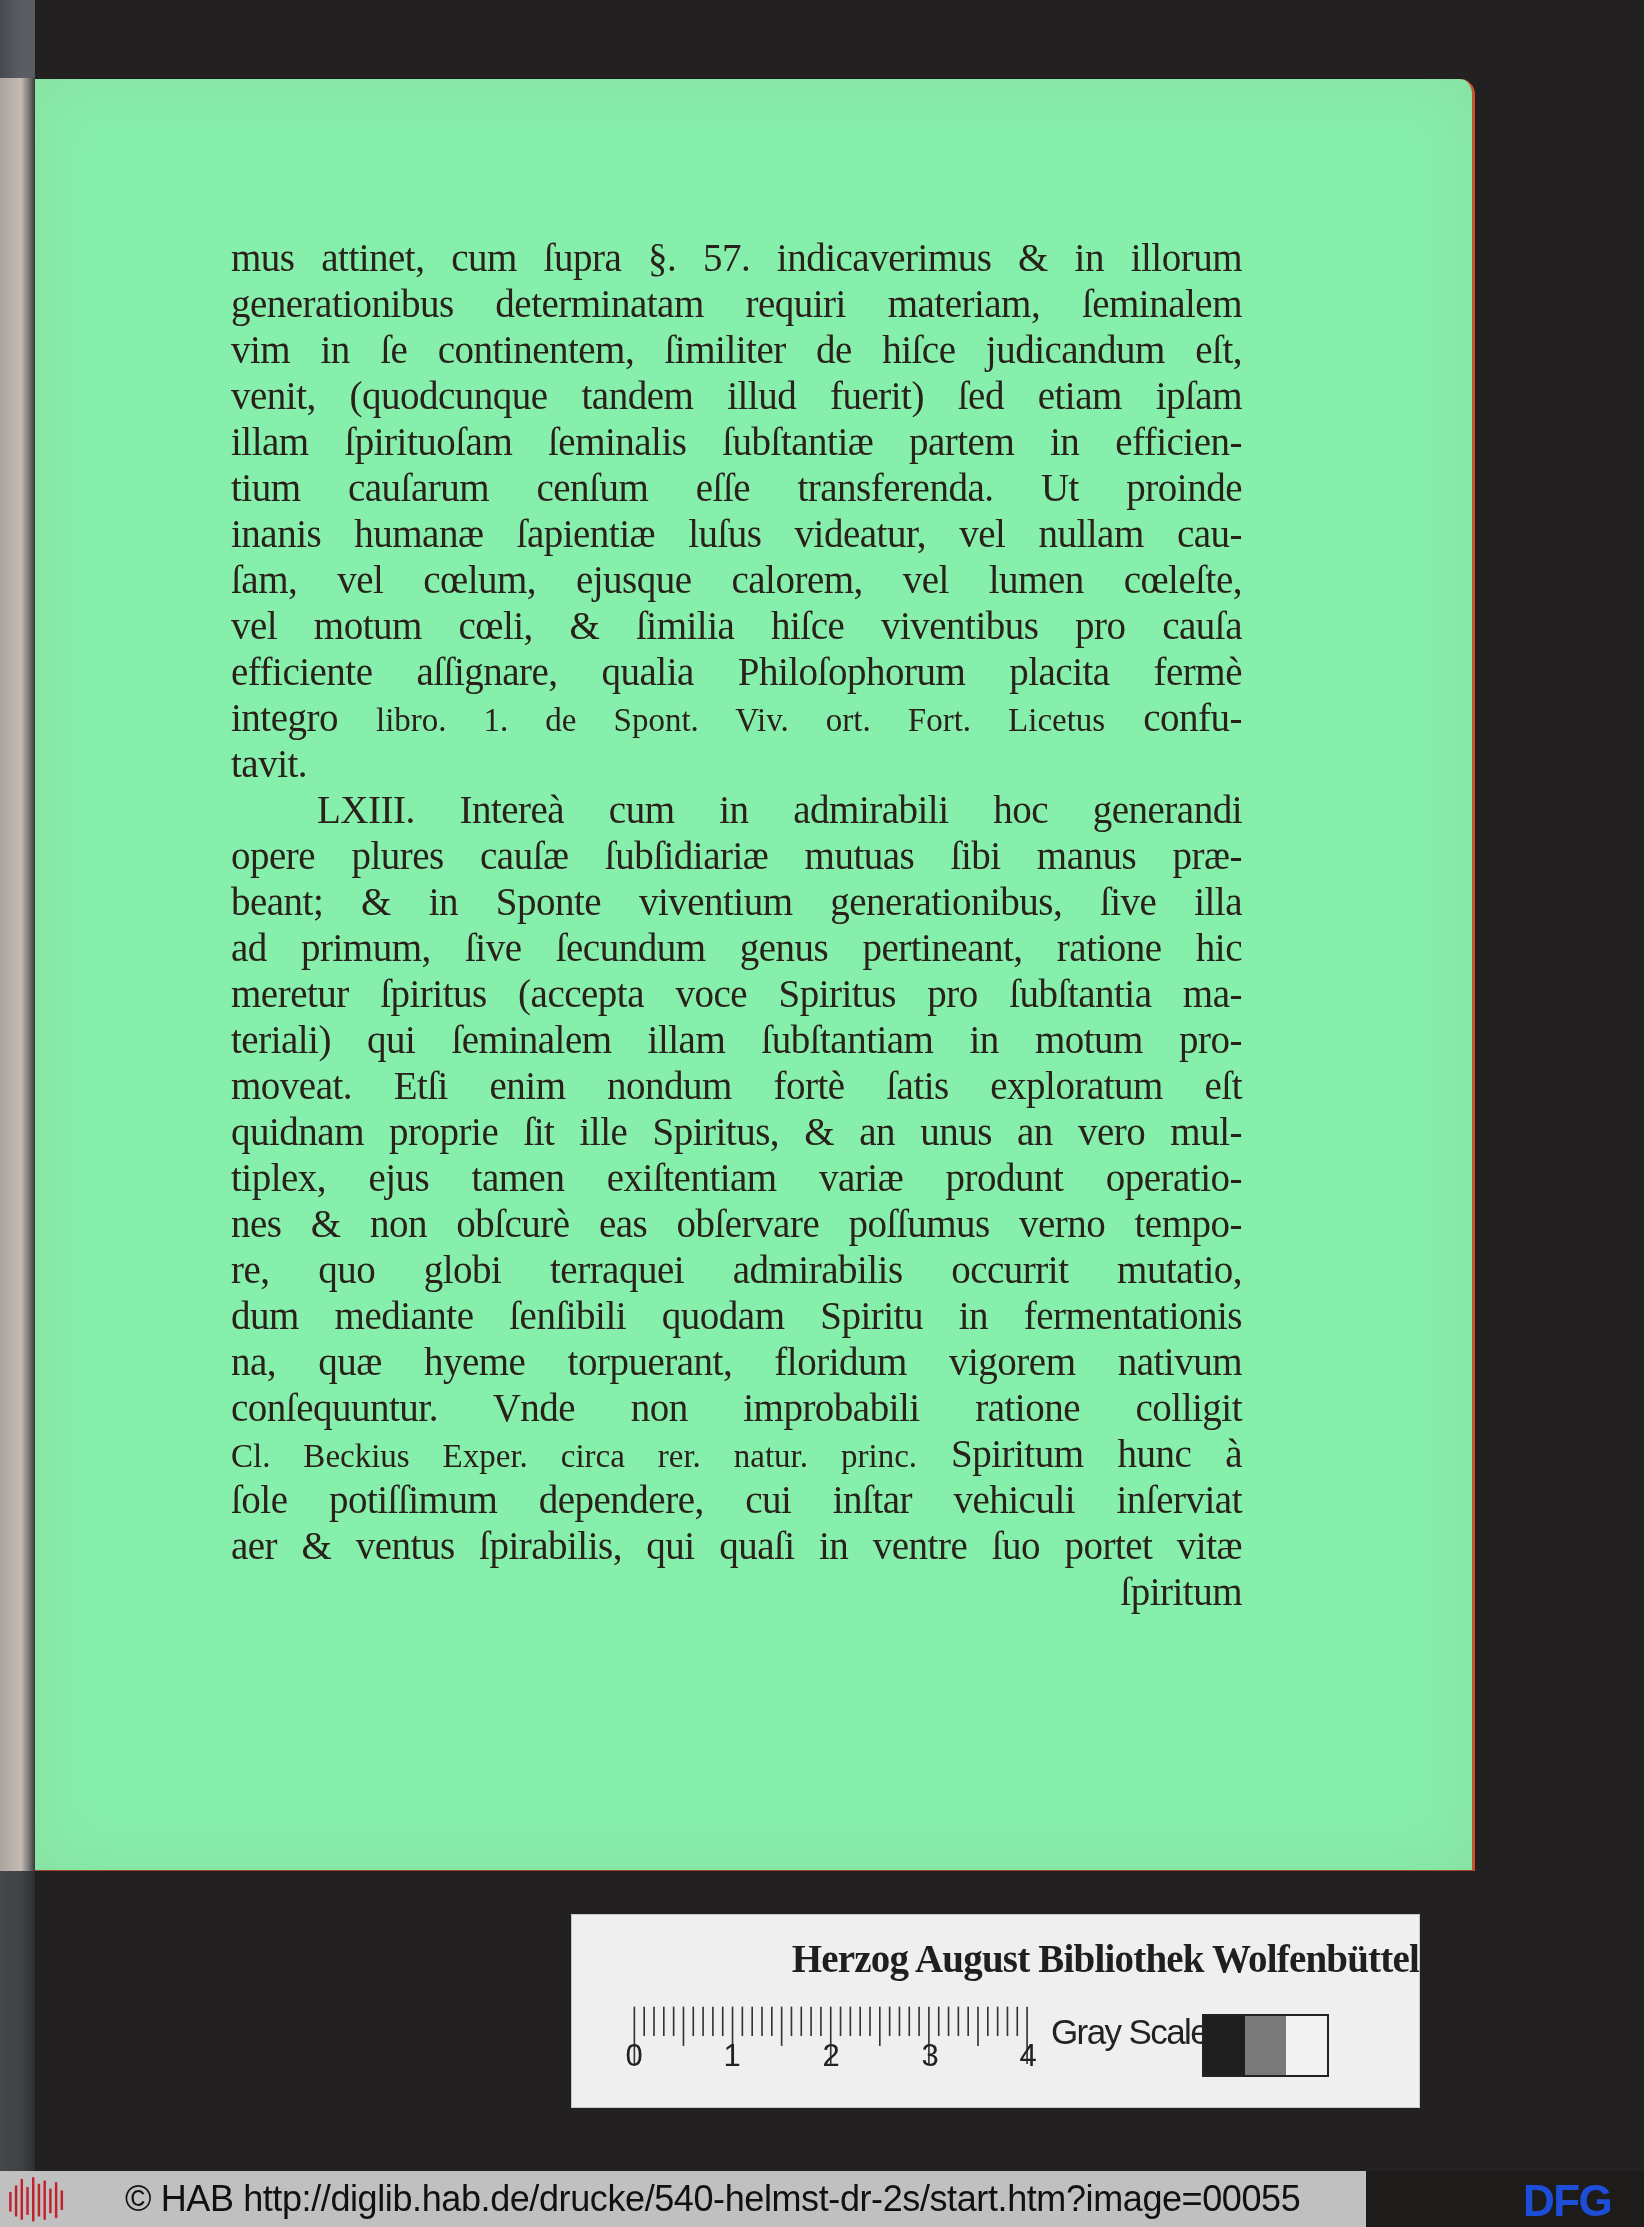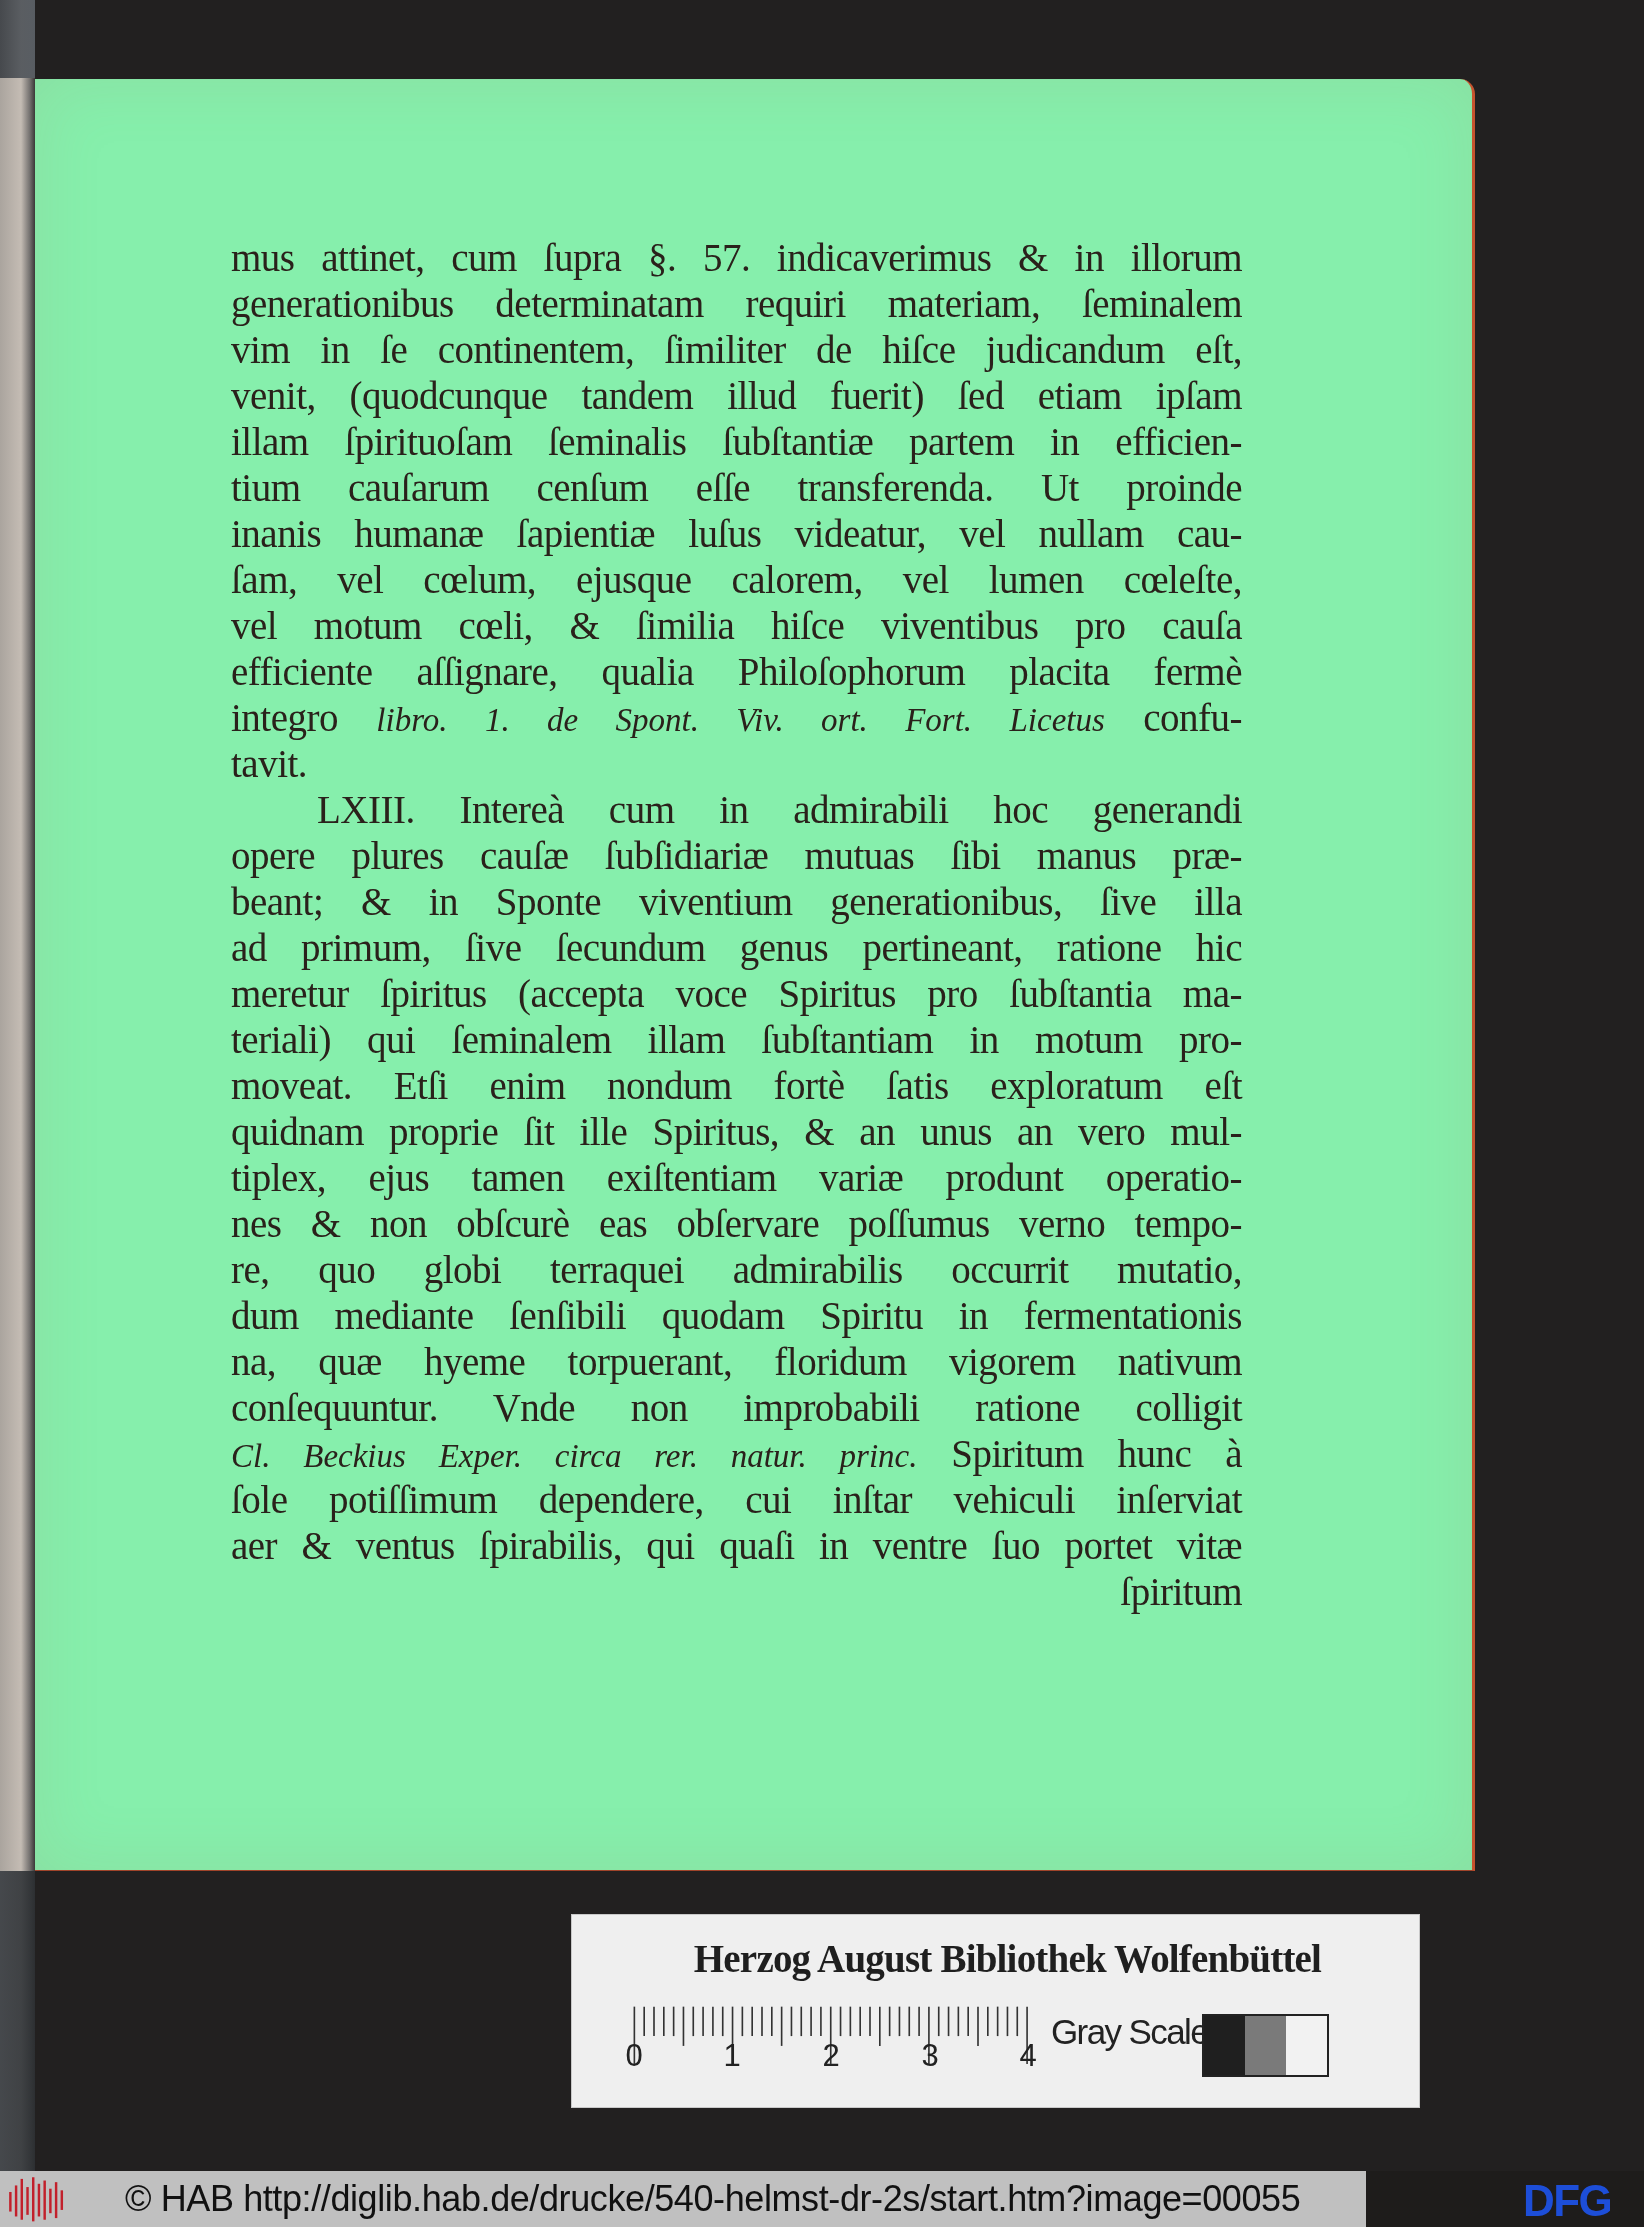--- a/index.html
+++ b/index.html
@@ -7,23 +7,23 @@
   .backdrop{position:absolute;left:0;top:0;width:1645px;height:2171px;background:#222020;}
   .glass-strip{position:absolute;left:0;top:0;width:35px;height:2171px;background:linear-gradient(90deg,#b9b3ac 0%,#d6cdc4 60%,#7d7a78 85%,#3d3b3a 100%);opacity:.9;}
   .glass-strip.top{top:0;height:78px;background:linear-gradient(90deg,#3b3f44,#5b6066);}
   .glass-strip.bottom{top:1871px;height:300px;background:linear-gradient(90deg,#3a3e43,#2b2e31);}
   .page{position:absolute;left:35px;top:79px;width:1437px;height:1791px;background:#86efac;border-right:3.3px solid #c6532e;border-bottom:1.6px solid #a0442a;border-top-right-radius:15px;box-shadow:inset 0 0 66px rgba(160,130,100,.15);}
   .page-text{position:absolute;left:196px;top:156px;width:1011px;color:#2a211b;font-size:39px;line-height:46px;letter-spacing:-0.5px;}
   .line{display:block;white-space:nowrap;text-align:justify;text-align-last:justify;height:46px;}
   .line.last{text-align-last:left;}
   .line.right{text-align-last:right;}
   .line.indent{padding-left:86px;}
-  .it{font-style:italic;font-size:33px;letter-spacing:0;}
+  .it{font-size:33px;letter-spacing:0;}
   .label-card{position:absolute;left:571px;top:1914px;width:847px;height:192px;background:#efefef;border:0.8px solid #c8c8c8;}
-  .label-title{position:absolute;left:12px;width:100%;top:21.4px;text-align:center;font-family:"Liberation Serif",serif;font-weight:bold;font-size:39px;color:#1f1f1f;letter-spacing:-0.8px;}
+  .label-title{position:absolute;left:0;width:100%;top:21.4px;text-align:right;font-family:"Liberation Serif",serif;font-weight:bold;font-size:39px;color:#1f1f1f;letter-spacing:-0.8px;}
   .ruler{position:absolute;left:60px;top:92px;width:206px;height:66px;}
   .ruler-num{position:absolute;top:123px;font-family:"Liberation Sans",sans-serif;font-size:31px;color:#222;transform:translateX(-50%);}
   .grayscale-label{position:absolute;left:479px;top:97px;font-family:"Liberation Sans",sans-serif;font-size:35px;color:#222;letter-spacing:-1.6px;}
   .grayscale-box{position:absolute;left:630px;top:99px;width:123px;height:59px;border:2.5px solid #222;display:flex;}
   .grayscale-box span{flex:1;}
   .footer{position:absolute;left:0;top:2171px;width:1366px;height:57px;background:#c0c0c0;}
   .hab-logo{position:absolute;left:6.6px;top:3.3px;width:59px;height:49px;}
   .footer-text{position:absolute;left:125px;top:6.6px;font-family:"Liberation Sans",sans-serif;font-size:36px;color:#111;letter-spacing:-0.4px;}
   .dfg-logo{position:absolute;left:1523px;top:5px;font-family:"Liberation Sans",sans-serif;font-weight:bold;font-size:44px;color:#1d4ed8;letter-spacing:-1.6px;}
 </style>

